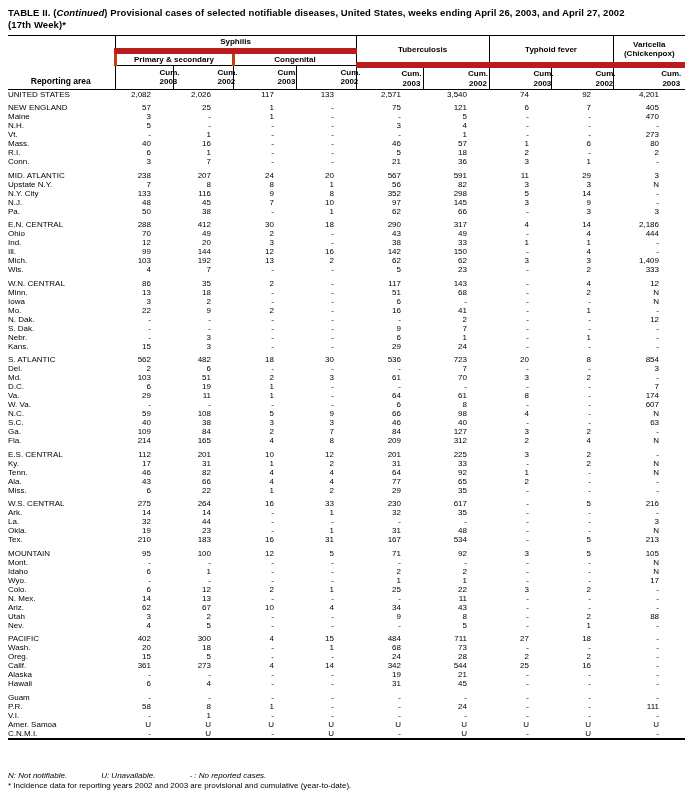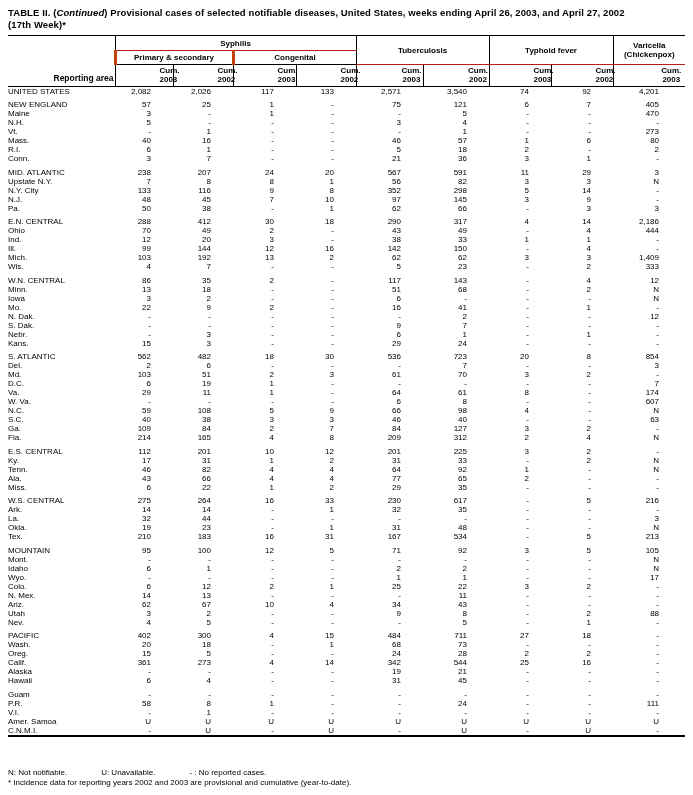--- a/index.html
+++ b/index.html
@@ -25,37 +25,37 @@
   col.c3 { width:63px; } col.c4 { width:60px; }
   col.c5 { width:67px; } col.c6 { width:66px; }
   col.c7 { width:62px; } col.c8 { width:62px; }
   col.c9 { width:72px; }
   thead th {
     font-weight:bold; font-size:8px; line-height:1.15;
     text-align:center; vertical-align:middle; color:#000;
     padding:1px 0;
   }
   th.area-h {
-    text-align:right; vertical-align:bottom;
+    text-align:center; vertical-align:bottom;
     border-top:1px solid #000; border-bottom:1.5px solid #000;
     padding-bottom:2px; font-size:8.5px;
   }
-  th.g  { border-top:1px solid #000; border-left:1px solid #000; border-bottom:1px solid #b91c1c; height:15px; }
+  th.g  { border-top:1px solid #000; border-left:1px solid #000; border-bottom:6px solid #b91c1c; height:15px; }
   th.sg { border-left:3px solid #c2410c; border-bottom:1px solid #000; height:14px; }
   th.cum { border-left:1px solid #000; border-bottom:1.5px solid #000; height:21px;padding-left:44px; }
   tbody td {
     font-size:8px; line-height:9px; height:9px;
     white-space:nowrap; overflow:visible; color:#000;
   }
   tbody td.area { text-align:left; }
   tbody td.num  { text-align:right; padding-right:22px; }
   tbody td.num:last-child { padding-right:26px; }
   tbody tr.gap td { height:4.5px; line-height:4.5px; font-size:1px; padding:0; }
   .footnotes { margin-top:3px; font-size:8px; line-height:1.3; color:#000; width:677px; }
-  .fn-part { display:inline-block; margin-right:34px; }
+  .fn-part { display:inline-block; margin-right:34px;font-style:italic; }
   .fn-part:last-child { margin-right:0;margin-top:28px; }
 </style>
 </head>
 <body>
 
 <div class="page">
 
   <div class="title">
     <span><span>TABLE II. (</span><i>Continued</i><span>) Provisional cases of selected notifiable diseases, United States, weeks ending April 26, 2003, and April 27, 2002</span></span><br>
     <span>(17th Week)*</span>

